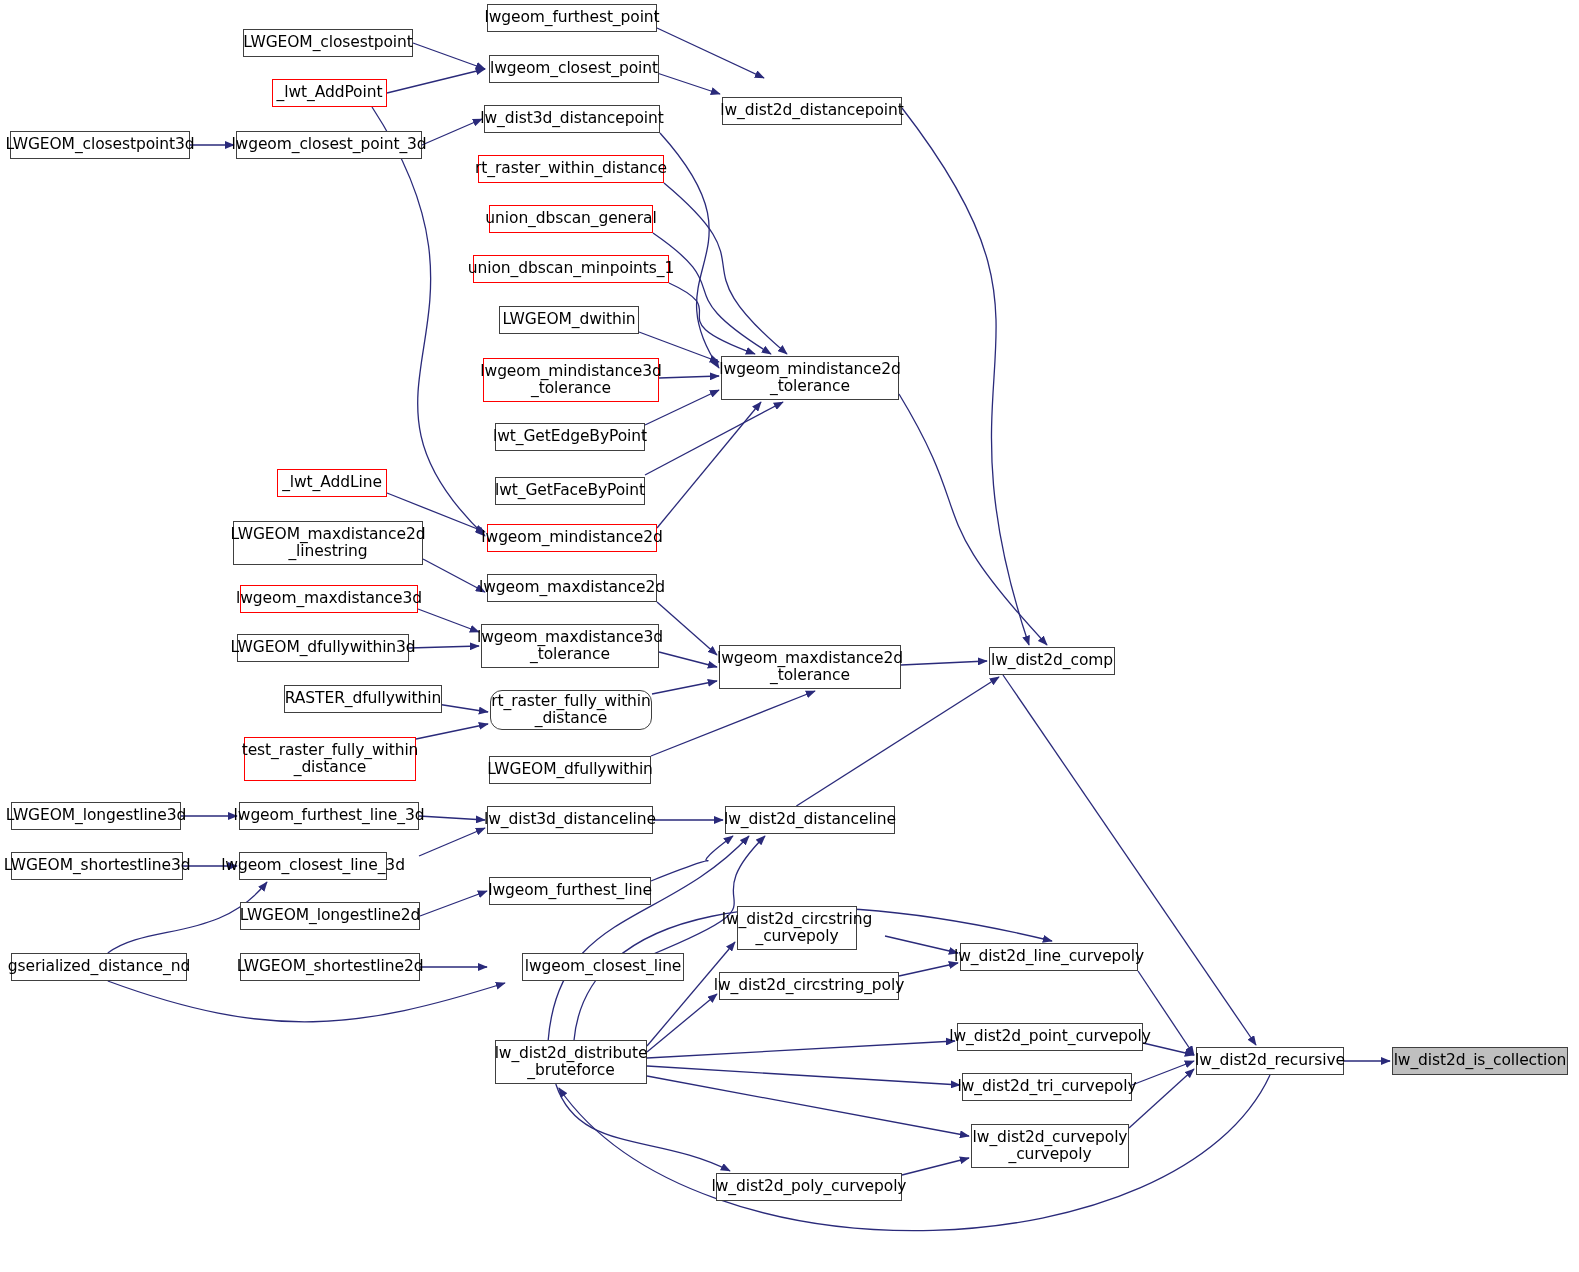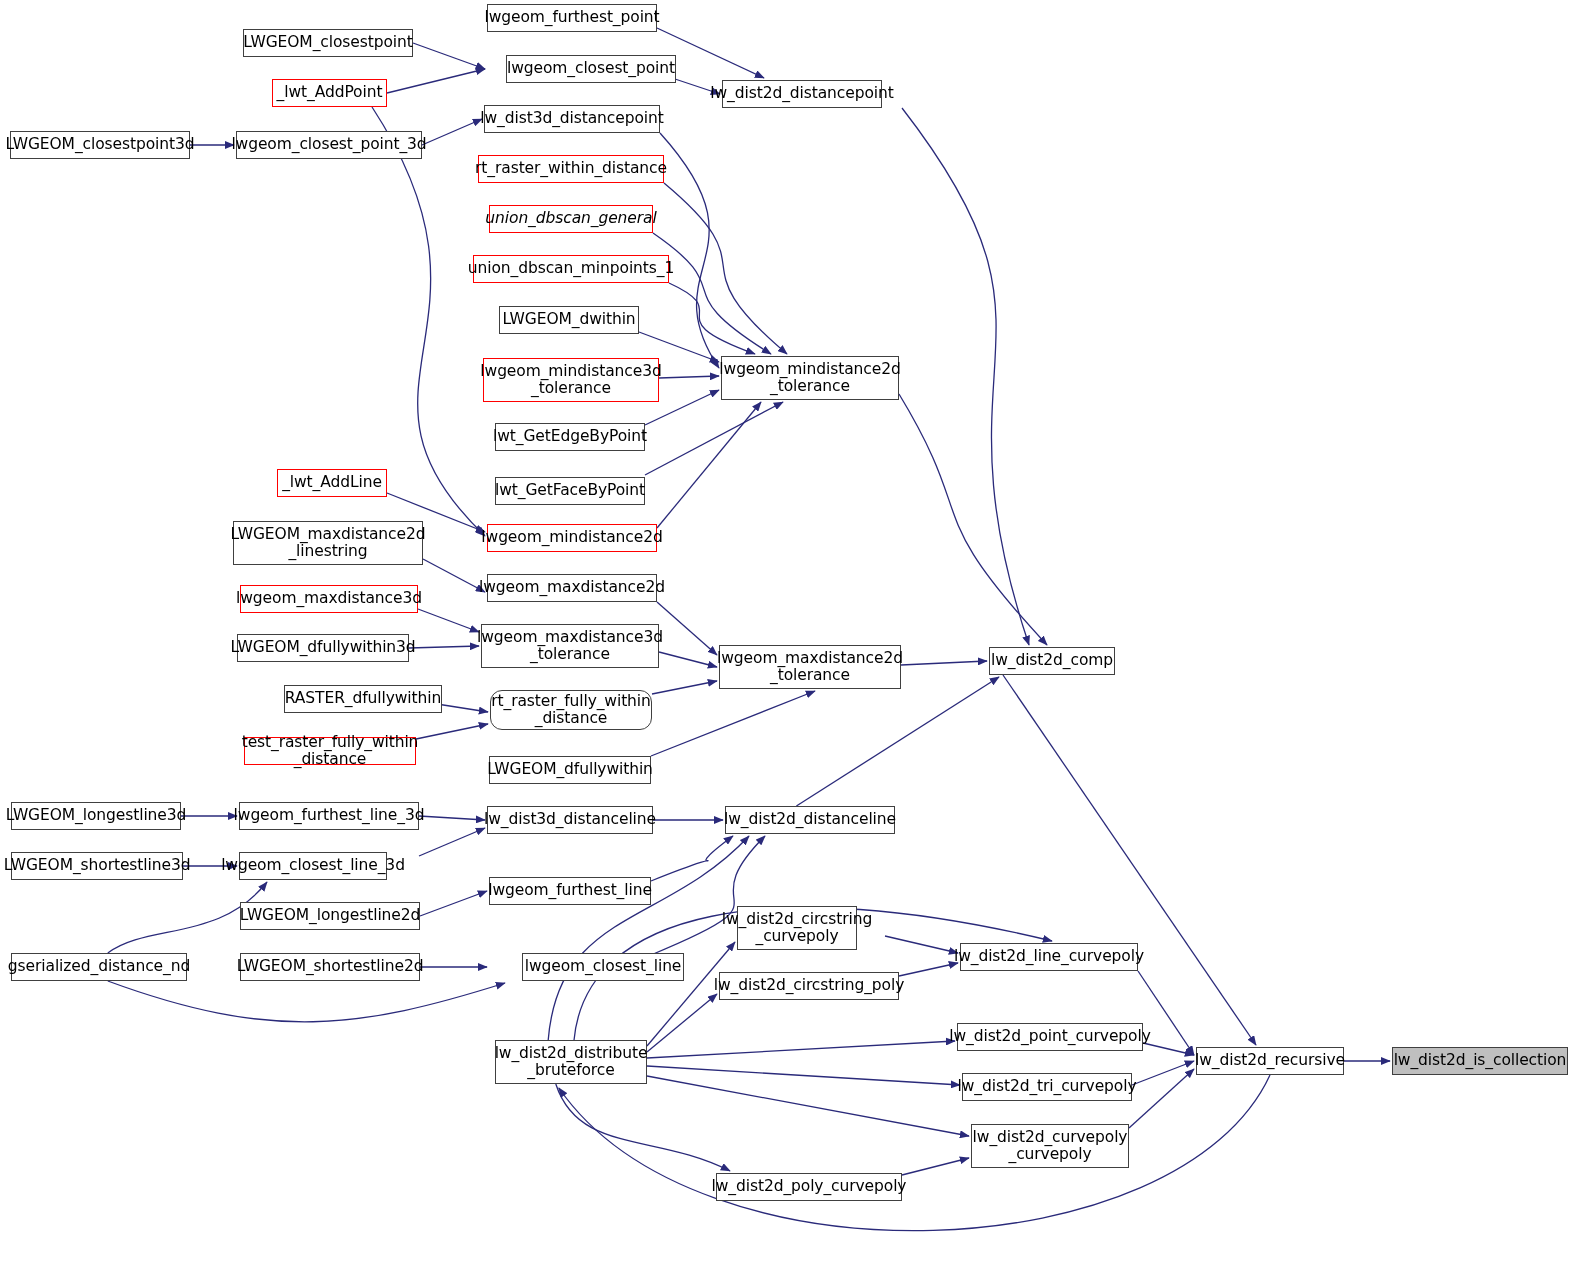--- a/index.html
+++ b/index.html
@@ -115,28 +115,28 @@
         <path d="M1129,1128 L1194,1069"></path>
         <path d="M902,1175 L969,1158"></path>
         <path d="M1003,675 L1256,1045"></path>
         <path d="M1270,1075 C1180,1270 698.84,1290 558.84,1088"></path>
         <path d="M1344,1061 L1390,1061"></path>
       </g>
   </svg>
   <div id="nodes">
       <div class="node" style="left: 487px; top: 4px; width: 170px; height: 28px;">lwgeom_furthest_point</div>
       <div class="node" style="left: 243px; top: 29px; width: 170px; height: 28px;">LWGEOM_closestpoint</div>
-      <div class="node" style="left: 506px; top: 55px; width: 170px; height: 28px;">lwgeom_closest_point</div>
-      <div class="node" style="left: 722px; top: 80px; width: 160px; height: 28px;">lw_dist2d_distancepoint</div>
+      <div class="node" style="left: 489px; top: 55px; width: 170px; height: 28px;">lwgeom_closest_point</div>
+      <div class="node" style="left: 722px; top: 97px; width: 180px; height: 28px;">lw_dist2d_distancepoint</div>
       <div class="node red" style="left: 272px; top: 79px; width: 115px; height: 28px;">_lwt_AddPoint</div>
       <div class="node" style="left: 484px; top: 105px; width: 176px; height: 28px;">lw_dist3d_distancepoint</div>
       <div class="node" style="left: 10px; top: 131px; width: 180px; height: 28px;">LWGEOM_closestpoint3d</div>
       <div class="node" style="left: 236px; top: 131px; width: 186px; height: 28px;">lwgeom_closest_point_3d</div>
       <div class="node red" style="left: 478px; top: 155px; width: 186px; height: 28px;">rt_raster_within_distance</div>
-      <div class="node red" style="left: 489px; top: 205px; width: 164px; height: 28px; font-style: italic;">union_dbscan_general</div>
+      <div class="node red" style="left: 489px; top: 205px; width: 164px; height: 28px;">union_dbscan_general</div>
       <div class="node red" style="left: 473px; top: 255px; width: 196px; height: 28px;">union_dbscan_minpoints_1</div>
       <div class="node" style="left: 499px; top: 306px; width: 140px; height: 28px;">LWGEOM_dwithin</div>
       <div class="node red" style="left: 483px; top: 358px; width: 176px; height: 44px;">lwgeom_mindistance3d
 _tolerance</div>
       <div class="node" style="left: 721px; top: 356px; width: 178px; height: 44px;">lwgeom_mindistance2d
 _tolerance</div>
       <div class="node" style="left: 495px; top: 423px; width: 150px; height: 28px;">lwt_GetEdgeByPoint</div>
       <div class="node" style="left: 495px; top: 477px; width: 150px; height: 28px;">lwt_GetFaceByPoint</div>
       <div class="node red" style="left: 277px; top: 469px; width: 110px; height: 28px;">_lwt_AddLine</div>
       <div class="node red" style="left: 487px; top: 524px; width: 170px; height: 28px;">lwgeom_mindistance2d</div>
@@ -146,21 +146,21 @@
       <div class="node red" style="left: 240px; top: 585px; width: 178px; height: 28px;">lwgeom_maxdistance3d</div>
       <div class="node" style="left: 481px; top: 624px; width: 178px; height: 44px;">lwgeom_maxdistance3d
 _tolerance</div>
       <div class="node" style="left: 237px; top: 634px; width: 172px; height: 28px;">LWGEOM_dfullywithin3d</div>
       <div class="node" style="left: 719px; top: 645px; width: 182px; height: 44px;">lwgeom_maxdistance2d
 _tolerance</div>
       <div class="node" style="left: 247px; top: 685px; width: 158px; height: 28px; margin-left: 37px;">RASTER_dfullywithin</div>
       <div class="node" style="left: 490px; top: 690px; width: 162px; height: 40px; border-radius: 12px;">rt_raster_fully_within
 _distance</div>
       <div class="node" style="left: 989px; top: 647px; width: 126px; height: 28px;">lw_dist2d_comp</div>
-      <div class="node red" style="left: 244px; top: 737px; width: 172px; height: 28px;">test_raster_fully_within
+      <div class="node red" style="left: 244px; top: 737px; width: 172px; height: 44px;">test_raster_fully_within
 _distance</div>
       <div class="node" style="left: 489px; top: 756px; width: 162px; height: 28px;">LWGEOM_dfullywithin</div>
       <div class="node" style="left: 11px; top: 802px; width: 170px; height: 28px;">LWGEOM_longestline3d</div>
       <div class="node" style="left: 239px; top: 802px; width: 180px; height: 28px;">lwgeom_furthest_line_3d</div>
       <div class="node" style="left: 487px; top: 806px; width: 166px; height: 28px;">lw_dist3d_distanceline</div>
       <div class="node" style="left: 725px; top: 806px; width: 170px; height: 28px;">lw_dist2d_distanceline</div>
       <div class="node" style="left: 11px; top: 852px; width: 172px; height: 28px;">LWGEOM_shortestline3d</div>
       <div class="node" style="left: 239px; top: 852px; width: 148px; height: 28px;">lwgeom_closest_line_3d</div>
       <div class="node" style="left: 489px; top: 877px; width: 162px; height: 28px;">lwgeom_furthest_line</div>
       <div class="node" style="left: 240px; top: 902px; width: 180px; height: 28px;">LWGEOM_longestline2d</div>

